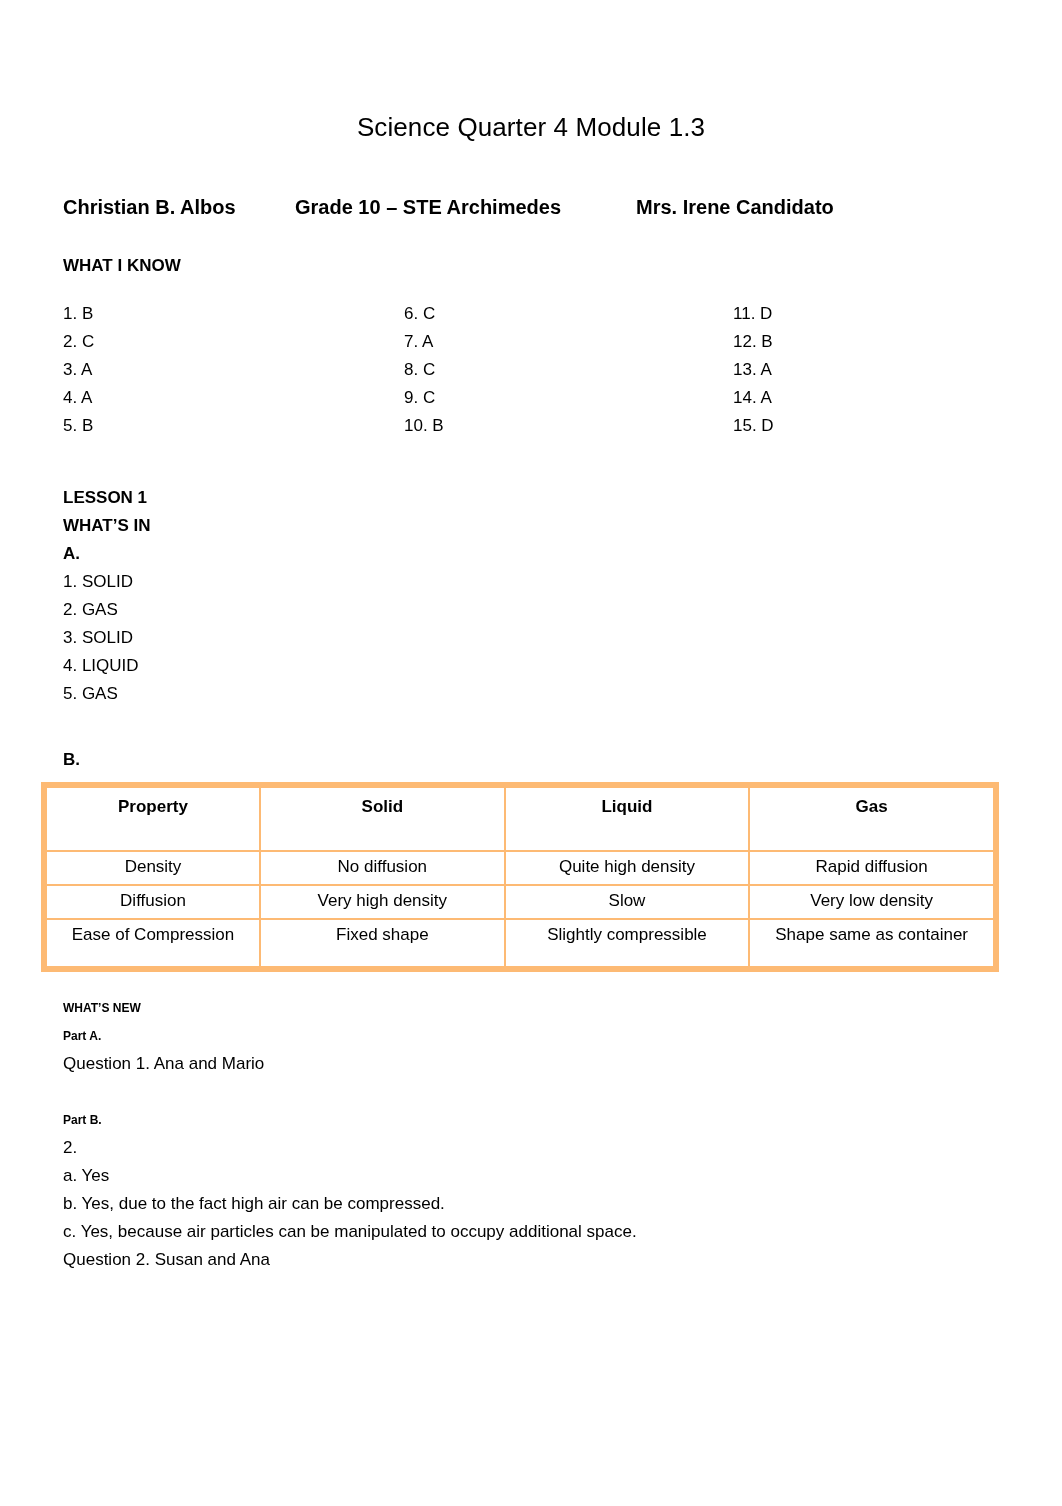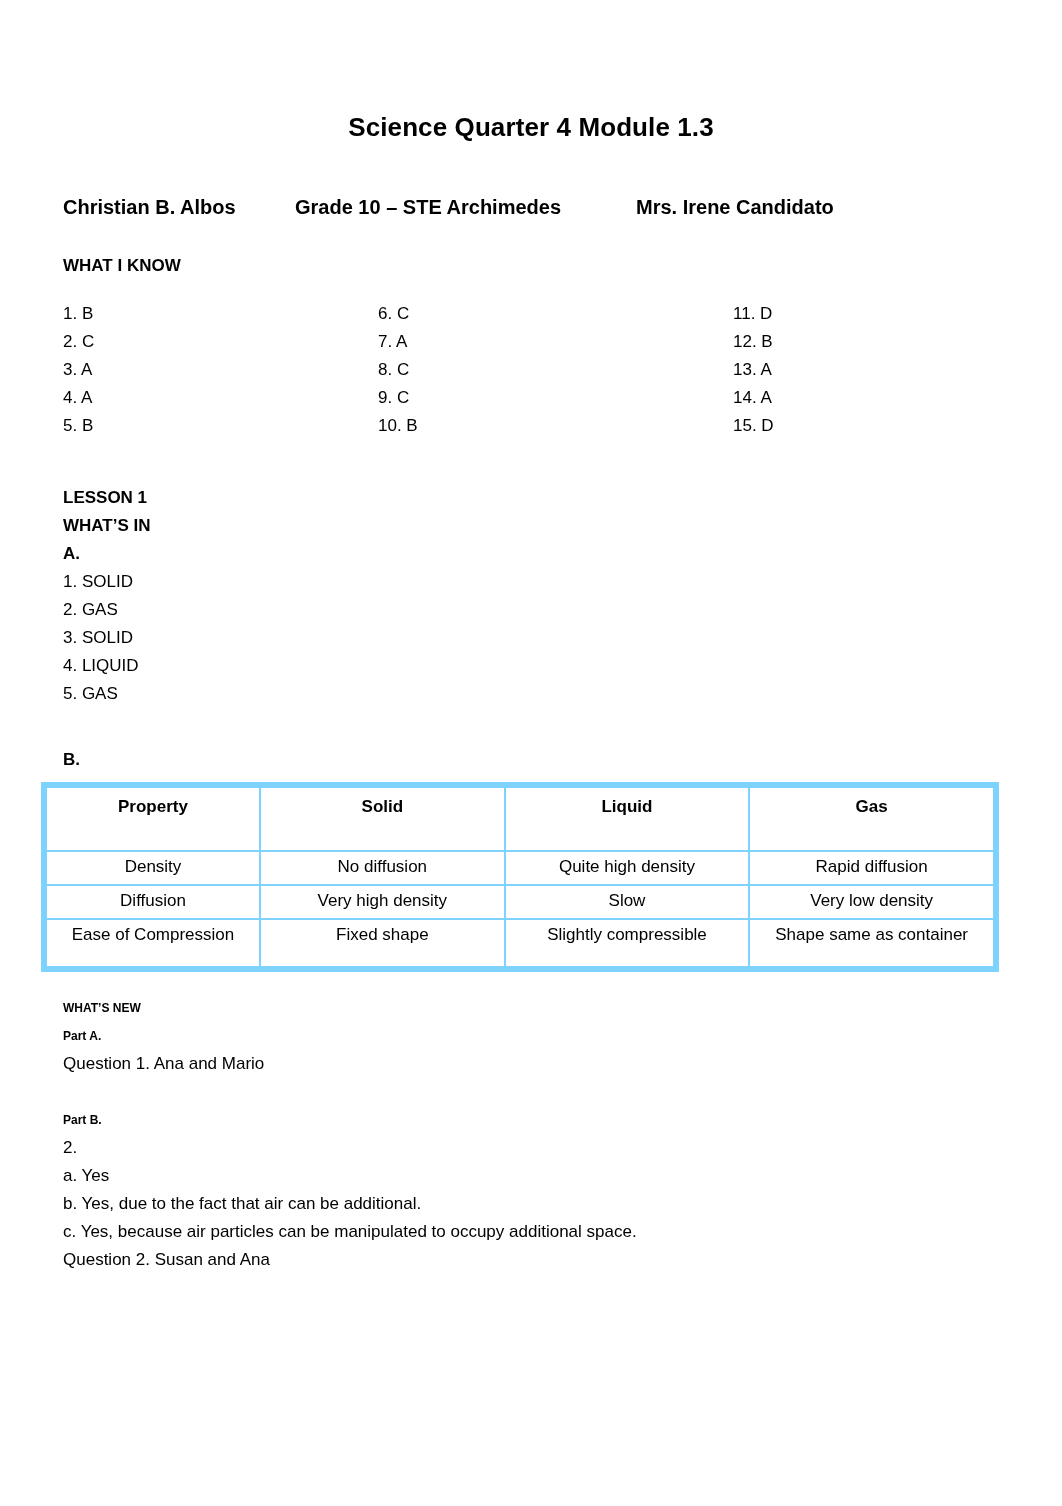--- a/index.html
+++ b/index.html
@@ -20,21 +20,21 @@
     width: 1062px;
     height: 1506px;
     padding: 0 63px;
     position: relative;
   }
 
   
   .doc-title {
     text-align: center;
     font-size: 26px;
-    font-weight: bold;
+    font-weight: normal;
     letter-spacing: 0.1px;
     margin: 0;
     padding-top: 112px;
     line-height: 1.2;
   }
 
   
   .header-row {
     margin-top: 53px;
     font-size: 20px;
@@ -60,21 +60,21 @@
   
   .answers {
     margin-top: 20px;
     position: relative;
     height: 142px;
     font-size: 17px;
     line-height: 28px;
   }
   .ans-col { position: absolute; top: 0; }
   .ans-col-1 { left: 0; }
-  .ans-col-2 { left: 315px; }
+  .ans-col-2 { left: 341px; }
   .ans-col-3 { left: 670px; }
   .ans-item { white-space: nowrap; }
 
   
   .lesson-block { margin-top: 42px; }
   .lesson-block .bold-line {
     font-size: 17px;
     font-weight: bold;
     line-height: 28px;
   }
@@ -89,21 +89,21 @@
     font-weight: bold;
     line-height: 28px;
     margin-top: 38px;
     margin-bottom: 8px;
   }
 
   
   .table-wrap {
     width: 958px;
     margin-left: -22px;
-    background: #7dd3fc;
+    background: #fdba74;
     padding: 4px 4px;
   }
   table.cmp {
     width: 100%;
     border-collapse: separate;
     border-spacing: 2px;
     table-layout: fixed;
   }
   table.cmp td, table.cmp th {
     background: #ffffff;
@@ -215,18 +215,18 @@
   </div>
 
   <div class="bottom-block">
     <div class="bold-line">WHAT’S NEW</div>
     <div class="bold-line">Part A.</div>
     <div class="plain-line">Question 1. Ana and Mario</div>
     <div class="spacer-line"></div>
     <div class="bold-line">Part B.</div>
     <div class="plain-line">2.</div>
     <div class="plain-line">a. Yes</div>
-    <div class="plain-line">b. Yes, due to the fact that air can be additional.</div>
+    <div class="plain-line">b. Yes, due to the fact high air can be compressed.</div>
     <div class="plain-line">c. Yes, because air particles can be manipulated to occupy additional space.</div>
     <div class="plain-line">Question 2. Susan and Ana</div>
   </div>
 
 </div>
 
 </body></html>

